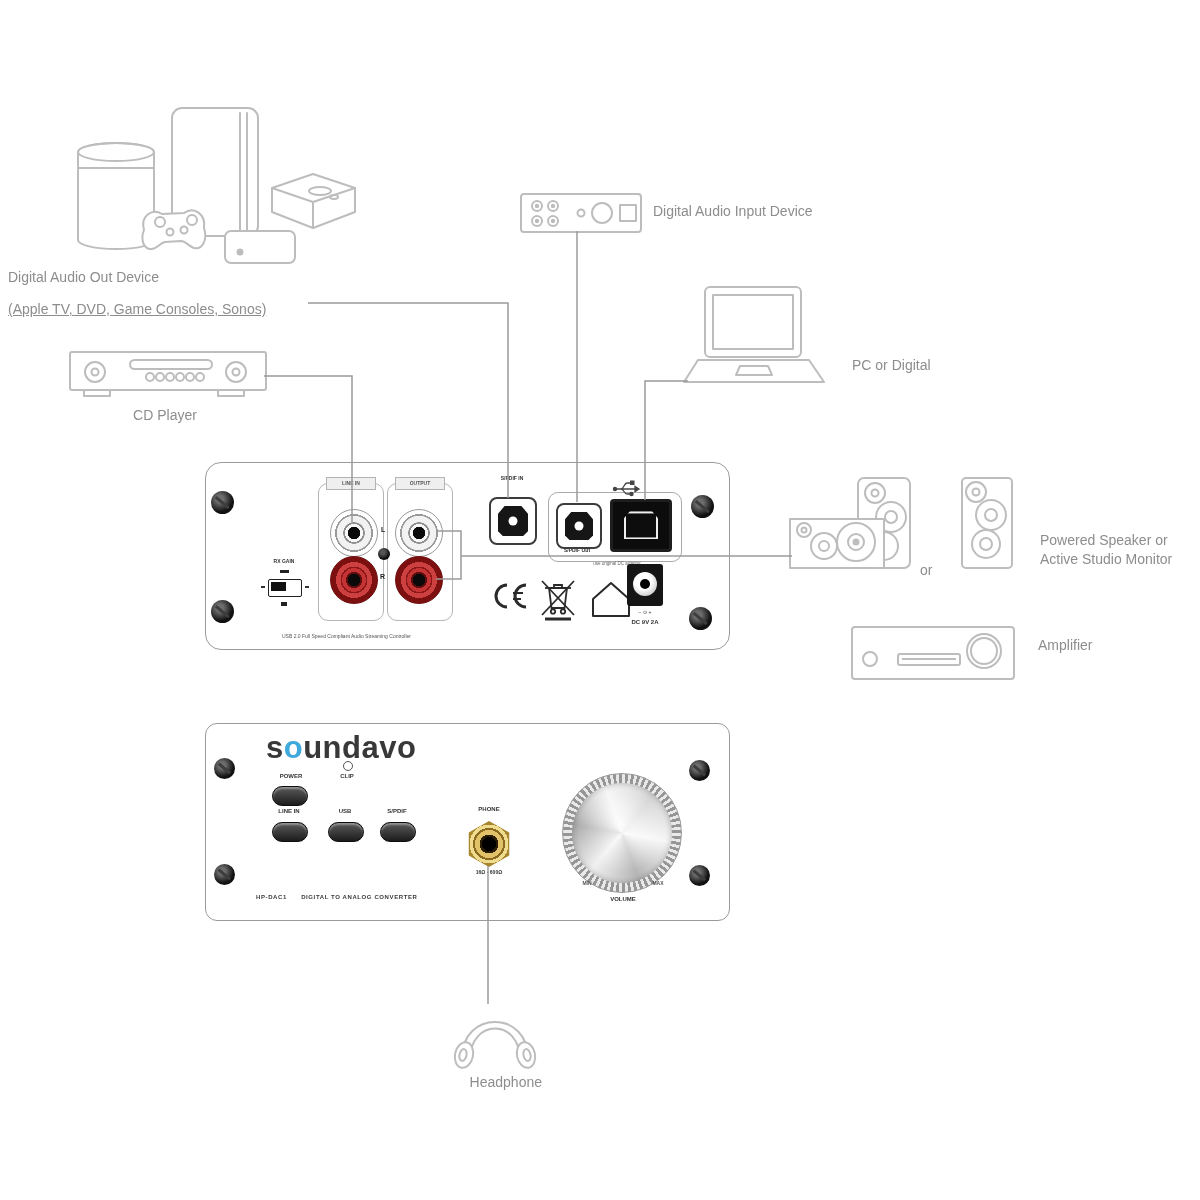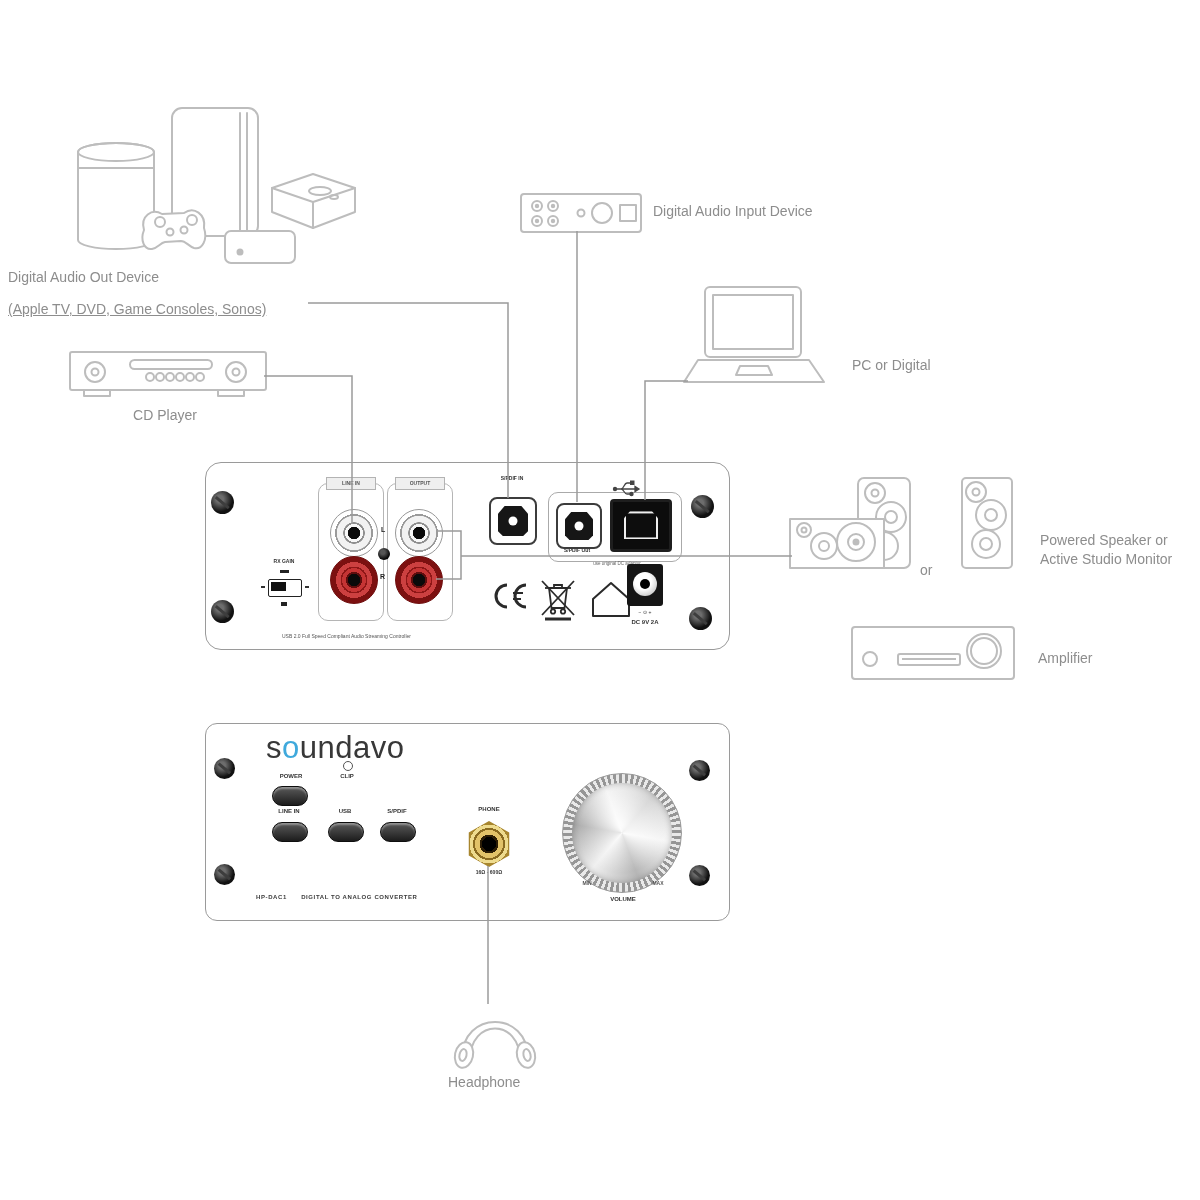--- a/index.html
+++ b/index.html
@@ -76,21 +76,21 @@
        clip-path:polygon(18% 0, 82% 0, 100% 26%, 100% 100%, 0 100%, 0 26%); }
 
   .dc-jack { position:absolute; width:36px; height:42px; background:#151515; border-radius:3px; z-index:3; }
   .dc-jack::before { content:""; position:absolute; left:50%; top:48%; transform:translate(-50%,-50%);
        width:24px; height:24px; border-radius:50%;
        background:radial-gradient(circle at 42% 38%, #ffffff 0 40%, #cfcfcf 75%, #9a9a9a); }
   .dc-jack::after { content:""; position:absolute; left:50%; top:48%; transform:translate(-50%,-50%);
        width:10px; height:10px; border-radius:50%; background:#000; }
 
   
-  .brand { position:absolute; left:60px; top:6px; font-size:31px; font-weight:normal;
+  .brand { position:absolute; left:60px; top:6px; font-size:31px; font-weight:bold;
        color:#383838; letter-spacing:.5px; }
   .brand .blue { color:#3fa9dc; }
 
   .pill-btn { position:absolute; width:34px; height:18px; border-radius:10px;
        background:linear-gradient(180deg,#5a5a5a,#1c1c1c); border:1px solid #0e0e0e;
        box-shadow:inset 0 2px 2px rgba(255,255,255,.35); }
 
   .led { position:absolute; width:8px; height:8px; border:1.5px solid #555; border-radius:50%; background:#fff; }
 
   .phone-jack { position:absolute; left:260px; top:97px; width:46px; height:46px;
@@ -242,22 +242,22 @@
   </svg>
 
   <div class="label" style="left:8px; top:269px;">Digital Audio Out Device</div>
   <div class="label" style="left:8px; top:301px;text-decoration:underline;">(Apple TV, DVD, Game Consoles, Sonos)</div>
   <div class="label" style="left:105px; top:407px; width:120px; text-align:center;">CD Player</div>
   <div class="label" style="left:653px; top:203px;">Digital Audio Input Device</div>
   <div class="label" style="left:852px; top:357px;">PC or Digital</div>
   <div class="label" style="left:1040px; top:532px;">Powered Speaker or</div>
   <div class="label" style="left:1040px; top:551px;">Active Studio Monitor</div>
   <div class="label" style="left:920px; top:562px;">or</div>
-  <div class="label" style="left:1038px; top:637px;margin-top:13px;">Amplifier</div>
-  <div class="label" style="left:448px; top:1074px; width:94px; text-align:left;">Headphone</div>
+  <div class="label" style="left:1038px; top:637px;">Amplifier</div>
+  <div class="label" style="left:448px; top:1074px; width:94px; text-align:right;">Headphone</div>
 
   <div class="panel back-panel">
     <div class="screw" style="left:5px;  top:28px;"></div>
     <div class="screw" style="left:5px;  top:137px;"></div>
     <div class="screw" style="left:485px; top:32px;"></div>
     <div class="screw" style="left:483px; top:144px;"></div>
 
     <div class="gain-label" style="left:48px; top:95px; width:60px;">RX GAIN</div>
     <div class="gain-tick" style="left:74px; top:107px;"></div>
     <div class="gain-switch" style="left:62px; top:116px;"></div>

